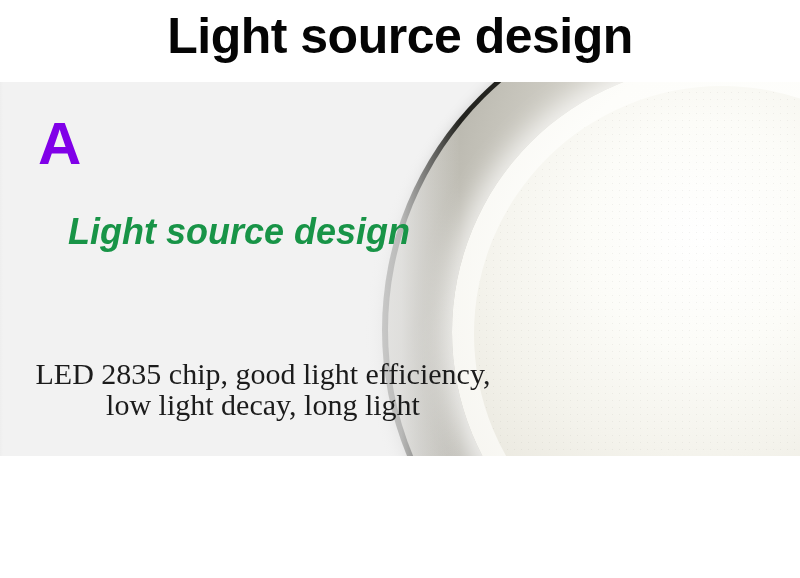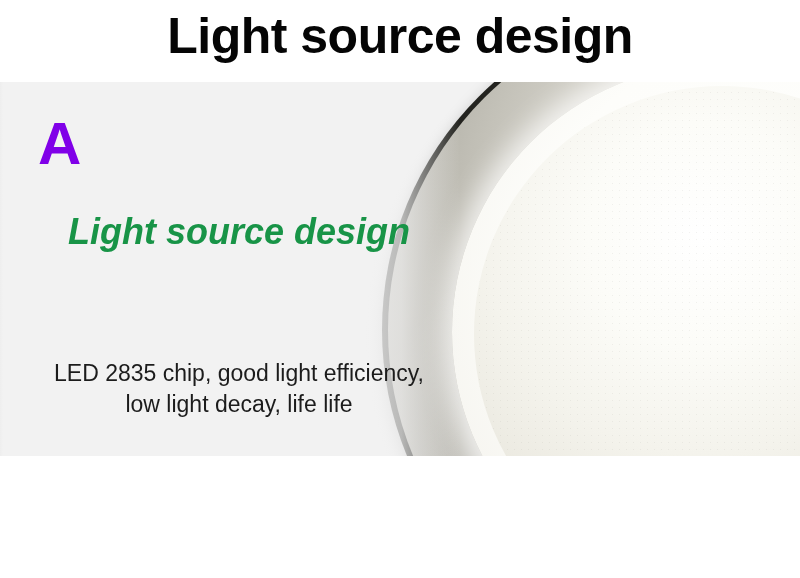--- a/index.html
+++ b/index.html
@@ -106,27 +106,27 @@
     font-style: italic;
     font-weight: bold;
     font-size: 36px;
     line-height: 44px;
     color: #189447;
     white-space: nowrap;
     z-index: 20;
   }
   .body-copy {
     position: absolute;
-    left: 4px;
+    left: 28px;
     top: 358px;
     width: 470px;
     text-align: center;
-    font-family: Liberation Sans, sans-serif;
+    font-family: Liberation Serif, serif;
     font-weight: normal;
-    font-size: 23px;
+    font-size: 30px;
     line-height: 31px;
     color: #1c1c1c;
     z-index: 20;
   }
   .body-copy .line { display: block; }
 
   
   .photo {
     position: absolute;
     left: 0;
@@ -274,18 +274,18 @@
     <div class="panel-seam"></div>
     <div class="panel-bottom-fade"></div>
   </div>
 
   <div class="marker-letter">A</div>
 
   <div class="subtitle">Light source design</div>
 
   <div class="body-copy">
     <span class="line">LED 2835 chip, good light efficiency,</span>
-    <span class="line">low light decay, life life</span>
+    <span class="line">low light decay, long light</span>
   </div>
 
   <div class="bottom-band"></div>
 
 </div>
 
 </body></html>

